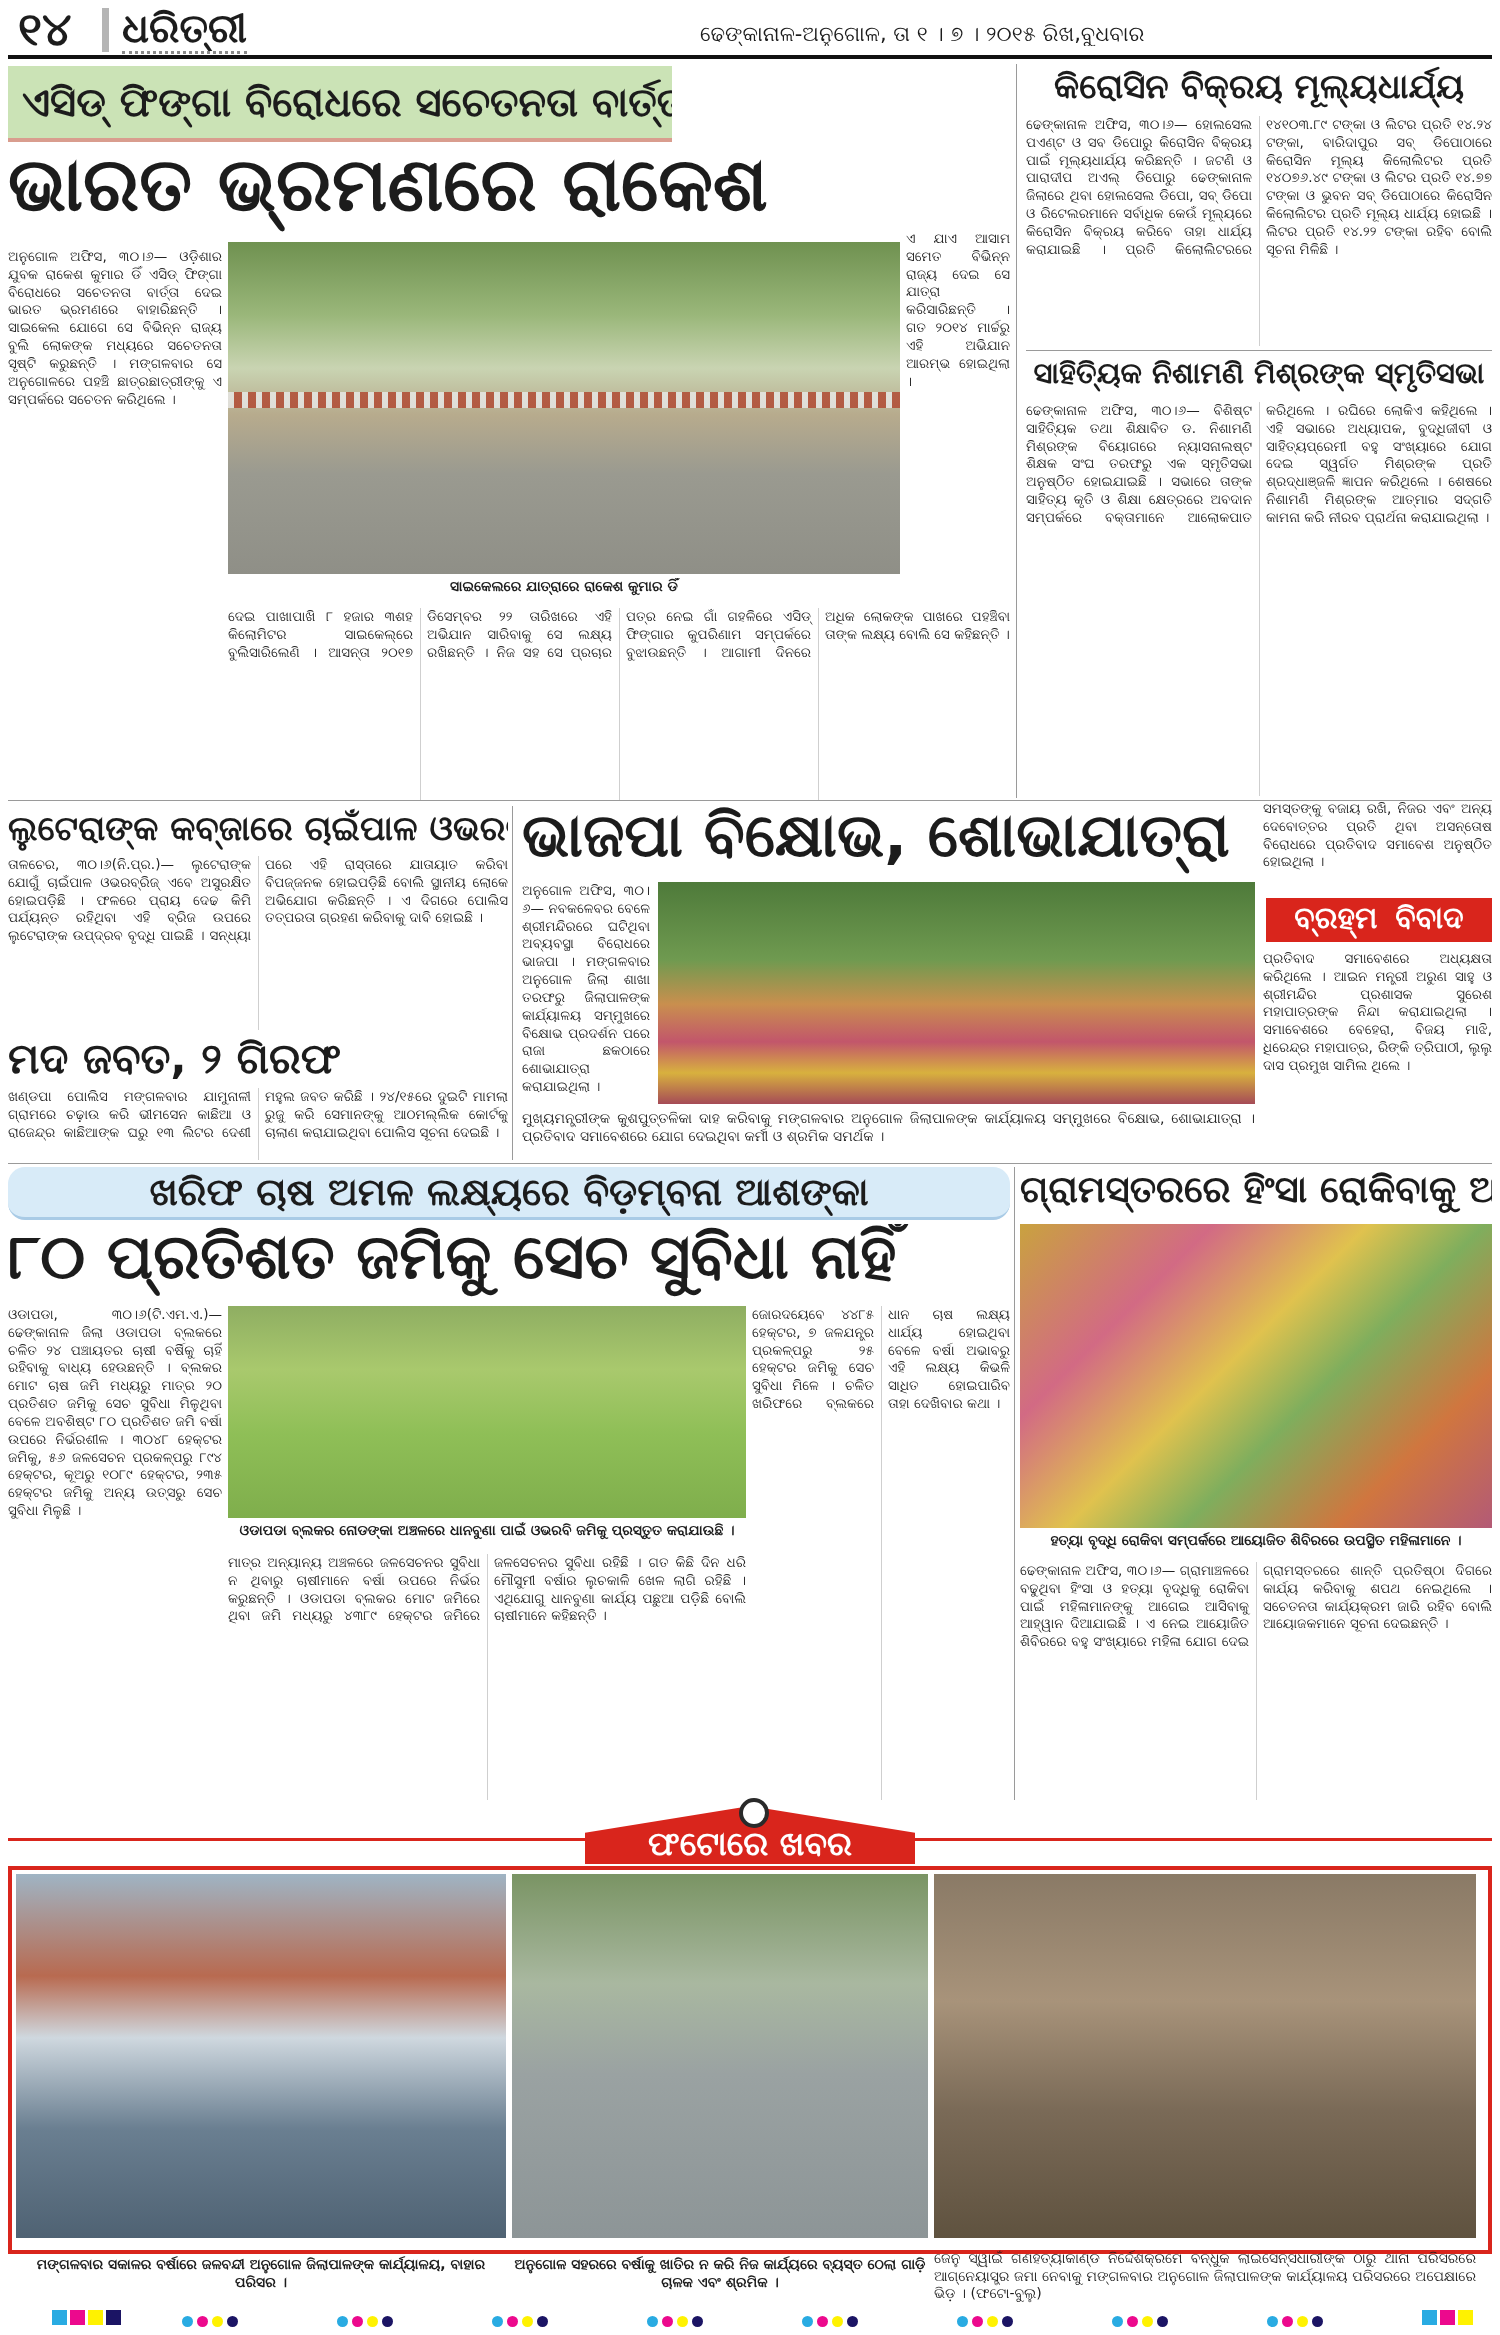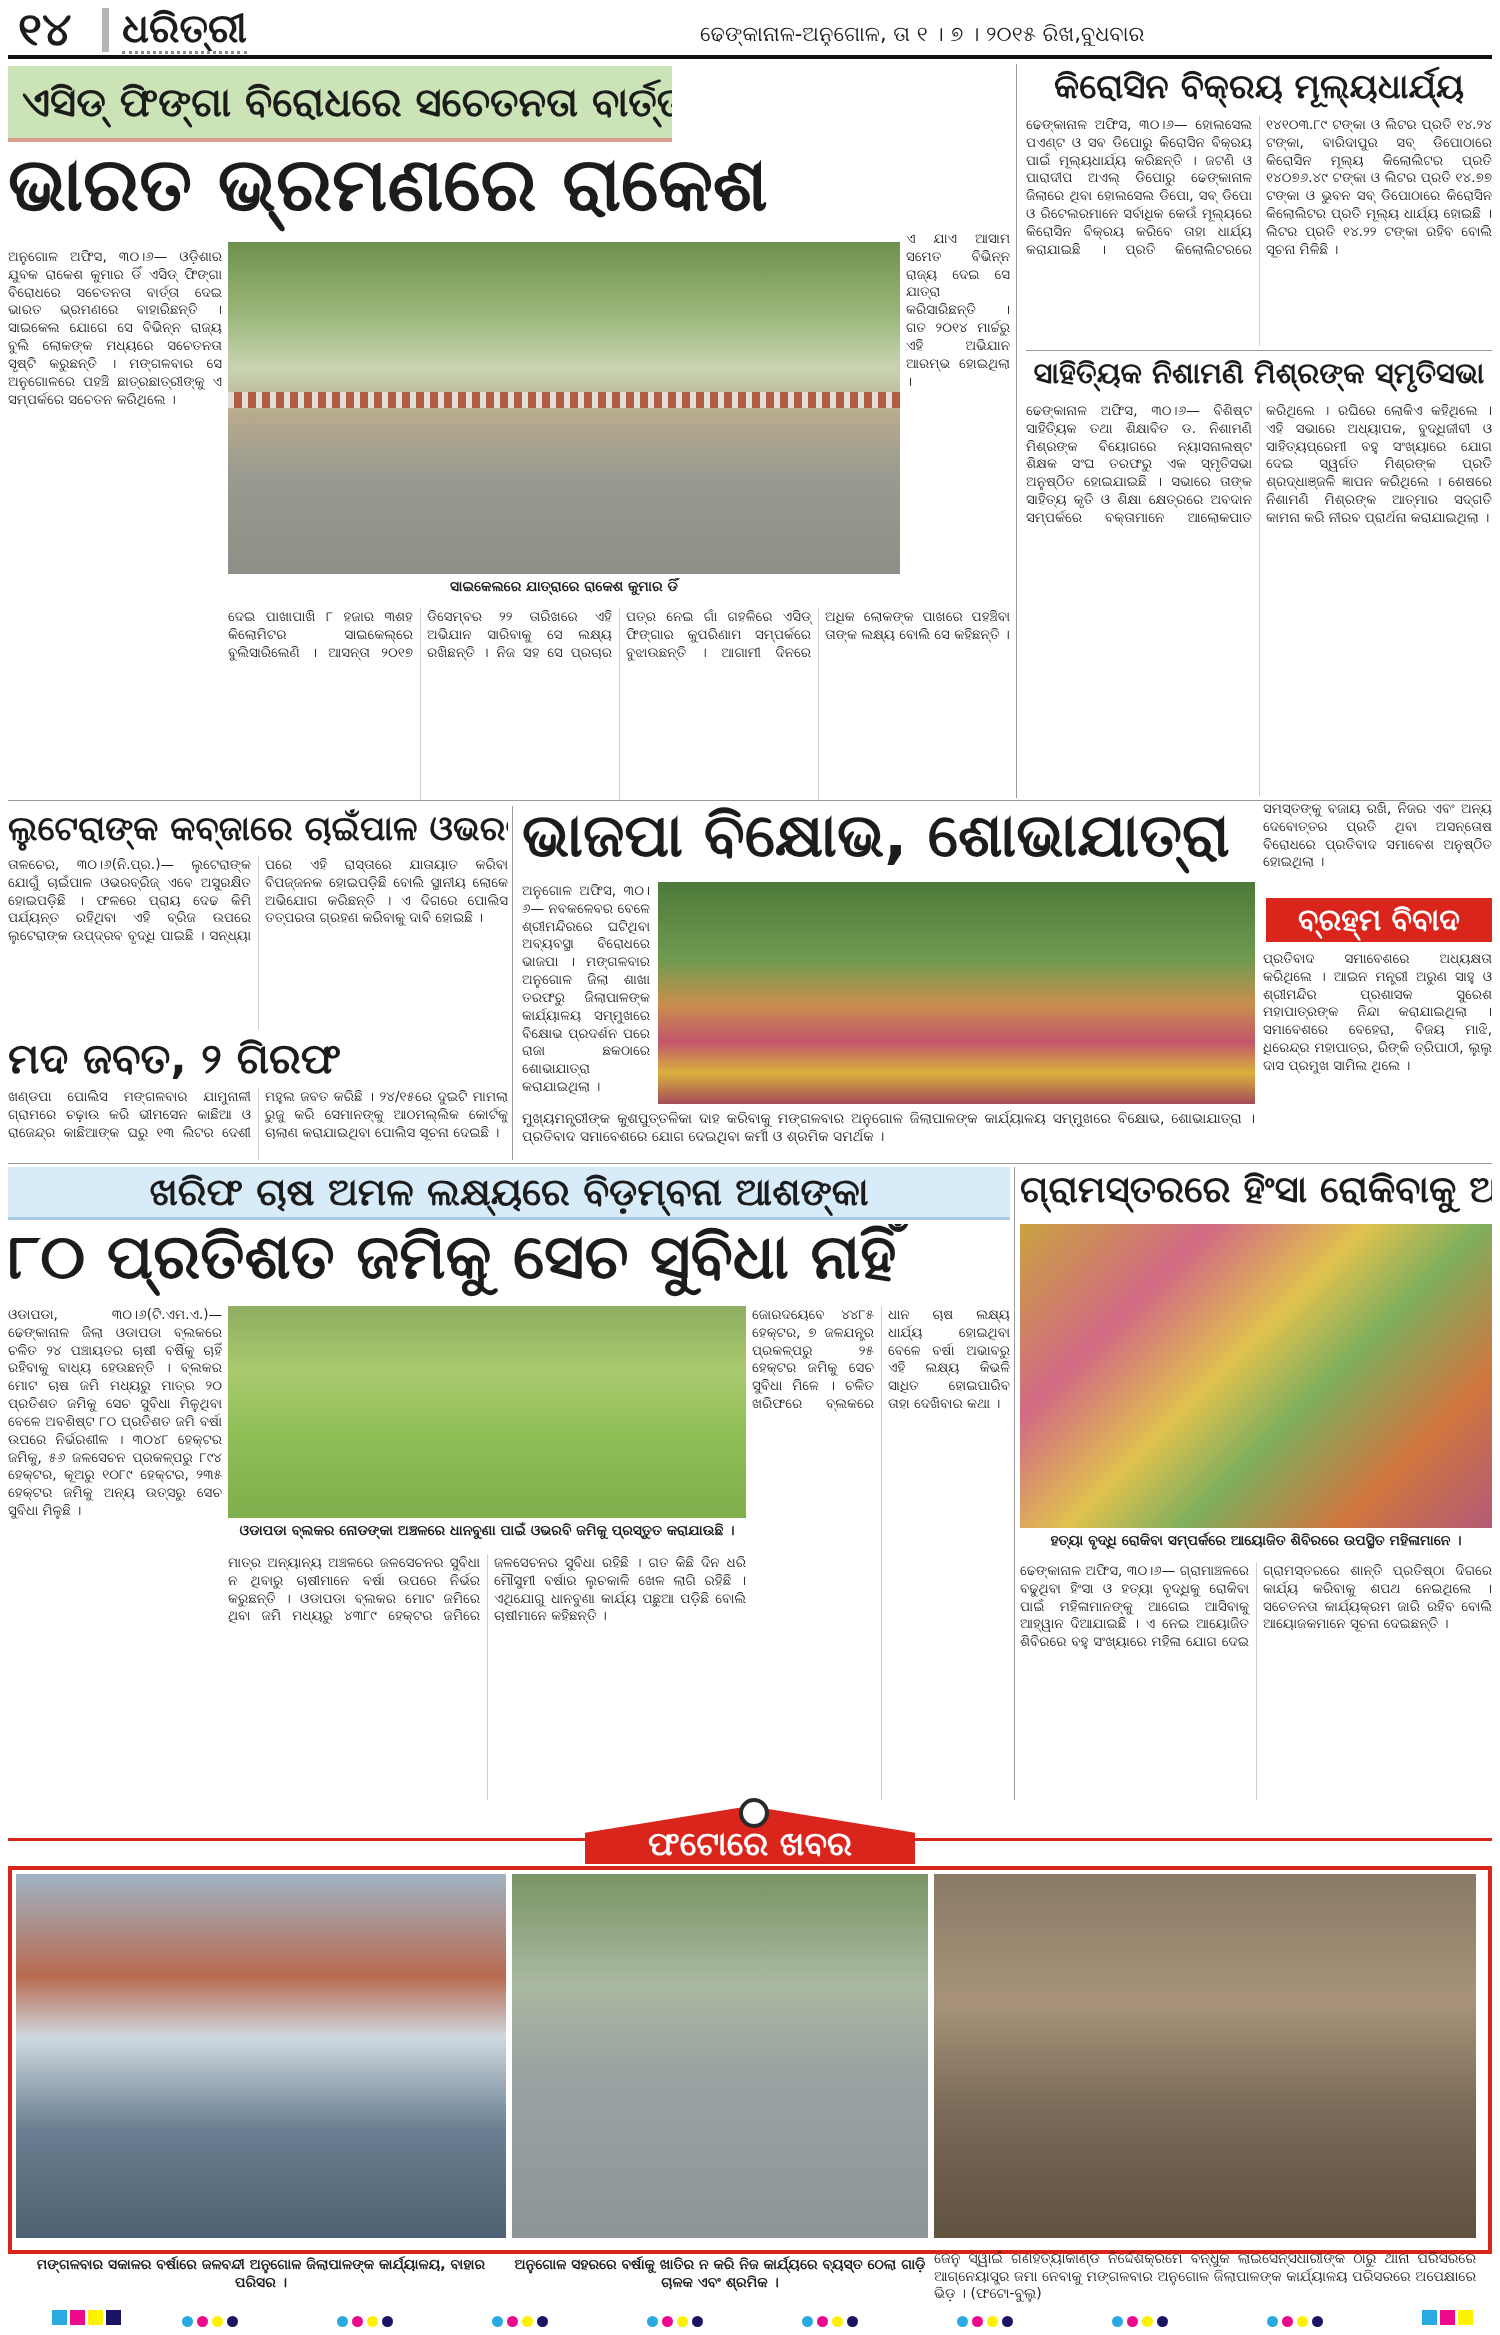--- a/index.html
+++ b/index.html
@@ -17,21 +17,21 @@
   
   .kicker-green{background:#cbe3b6;border-bottom:4px solid #d99d8e;display:flex;align-items:center;}
   .kicker-green span{font-size:40px;font-weight:bold;padding-left:14px;white-space:nowrap;}
   .head-xl{font-size:74px;font-weight:bold;line-height:1.05;white-space:nowrap;}
   .head-lg{font-size:60px;font-weight:bold;line-height:1.05;white-space:nowrap;}
   .head-md{font-size:34px;font-weight:bold;text-align:center;white-space:nowrap;}
   .head-sm{font-size:29px;font-weight:bold;text-align:center;white-space:nowrap;}
   .subhead{font-size:42px;font-weight:bold;white-space:nowrap;}
   .kicker-blue{background:#d8ebf8;border-bottom:3px solid #a9cbe6;display:flex;align-items:center;justify-content:center;}
   .kicker-blue span{font-size:38px;font-weight:bold;white-space:nowrap;}
-  .redbox{background:#d9251c;color:#fff;display:flex;align-items:center;justify-content:center;}
+  .redbox{background:#d9251c;color:#fff;display:flex;align-items:center;justify-content:center;font-family:Liberation Mono, monospace;}
   .redbox span{font-size:30px;font-weight:bold;white-space:nowrap;}
   
   .body-text{font-size:13.5px;line-height:1.32;text-align:justify;color:#222;}
   .cols2{column-count:2;column-gap:14px;column-rule:1px solid #cfcfcf;}
   .cols4{column-count:4;column-gap:14px;column-rule:1px solid #cfcfcf;}
   .caption{font-size:14px;font-weight:bold;text-align:center;line-height:1.25;}
   .caption-j{font-size:14px;font-weight:normal;text-align:justify;line-height:1.25;}
   
   .photo{background:#888;}
   .ph-cyclist{background:linear-gradient(180deg,#6f9150 0%,#9ab77a 22%,#c9d4b2 38%,#b7ab8d 52%,#9a9a90 70%,#8f8f87 100%);}
@@ -108,21 +108,21 @@
   <div class="abs caption-j" style="left:522px;top:1110px;width:733px;height:50px;">ମୁଖ୍ୟମନ୍ତ୍ରୀଙ୍କ କୁଶପୁତ୍ତଳିକା ଦାହ କରିବାକୁ ମଙ୍ଗଳବାର ଅନୁଗୋଳ ଜିଲାପାଳଙ୍କ କାର୍ଯ୍ୟାଳୟ ସମ୍ମୁଖରେ ବିକ୍ଷୋଭ, ଶୋଭାଯାତ୍ରା । ପ୍ରତିବାଦ ସମାବେଶରେ ଯୋଗ ଦେଇଥିବା କର୍ମୀ ଓ ଶ୍ରମିକ ସମର୍ଥକ ।</div>
 
   <div class="abs body-text" style="left:1263px;top:800px;width:229px;height:86px;">ସମସ୍ତଙ୍କୁ ବଜାୟ ରଖି, ନିଜର ଏବଂ ଅନ୍ୟ ଦେବୋତ୍ତର ପ୍ରତି ଥିବା ଅସନ୍ତୋଷ ବିରୋଧରେ ପ୍ରତିବାଦ ସମାବେଶ ଅନୁଷ୍ଠିତ ହୋଇଥିଲା ।</div>
   <div class="abs redbox" style="left:1266px;top:898px;width:226px;height:44px;">
     <span>ବ୍ରହ୍ମ ବିବାଦ</span>
   </div>
   <div class="abs body-text" style="left:1263px;top:950px;width:229px;height:208px;">ପ୍ରତିବାଦ ସମାବେଶରେ ଅଧ୍ୟକ୍ଷତା କରିଥିଲେ । ଆଇନ ମନ୍ତ୍ରୀ ଅରୁଣ ସାହୁ ଓ ଶ୍ରୀମନ୍ଦିର ପ୍ରଶାସକ ସୁରେଶ ମହାପାତ୍ରଙ୍କ ନିନ୍ଦା କରାଯାଇଥିଲା । ସମାବେଶରେ ବେହେରା, ବିଜୟ ମାଝି, ଧିରେନ୍ଦ୍ର ମହାପାତ୍ର, ରିଙ୍କି ତ୍ରିପାଠୀ, ଲୁଲୁ ଦାସ ପ୍ରମୁଖ ସାମିଲ ଥିଲେ ।</div>
 
   <div class="abs thinrule" style="left:8px;top:1163px;width:1484px;height:1px;"></div>
 
-  <div class="abs kicker-blue" style="left:8px;top:1167px;width:1002px;height:50px;">
+  <div class="abs kicker-blue" style="left:8px;top:1167px;width:1002px;height:50px;border-radius:17px;">
     <span>ଖରିଫ ଚାଷ ଅମଳ ଲକ୍ଷ୍ୟରେ ବିଡ଼ମ୍ବନା ଆଶଙ୍କା</span>
   </div>
   <div class="abs head-lg" style="left:8px;top:1224px;width:1002px;height:74px;font-size:62px;">୮୦ ପ୍ରତିଶତ ଜମିକୁ ସେଚ ସୁବିଧା ନାହିଁ</div>
   <div class="abs body-text" style="left:8px;top:1306px;width:214px;height:494px;">ଓଡାପଡା, ୩୦।୬(ଟି.ଏମ.ଏ.)— ଢେଙ୍କାନାଳ ଜିଲା ଓଡାପଡା ବ୍ଲକରେ ଚଳିତ ୨୪ ପଞ୍ଚାୟତର ଚାଷୀ ବର୍ଷିକୁ ଚାହିଁ ରହିବାକୁ ବାଧ୍ୟ ହେଉଛନ୍ତି । ବ୍ଲକର ମୋଟ ଚାଷ ଜମି ମଧ୍ୟରୁ ମାତ୍ର ୨୦ ପ୍ରତିଶତ ଜମିକୁ ସେଚ ସୁବିଧା ମିଳୁଥିବା ବେଳେ ଅବଶିଷ୍ଟ ୮୦ ପ୍ରତିଶତ ଜମି ବର୍ଷା ଉପରେ ନିର୍ଭରଶୀଳ । ୩୦୪୮ ହେକ୍ଟର ଜମିକୁ, ୫୬ ଜଳସେଚନ ପ୍ରକଳ୍ପରୁ ୮୯୪ ହେକ୍ଟର, କୂଅରୁ ୧୦୮୯ ହେକ୍ଟର, ୨୩୫ ହେକ୍ଟର ଜମିକୁ ଅନ୍ୟ ଉତ୍ସରୁ ସେଚ ସୁବିଧା ମିଳୁଛି ।</div>
   <div class="abs photo ph-paddy" style="left:228px;top:1306px;width:518px;height:212px;"></div>
   <div class="abs caption" style="left:228px;top:1522px;width:518px;height:26px;">ଓଡାପଡା ବ୍ଲକର ନୋଡଙ୍କା ଅଞ୍ଚଳରେ ଧାନବୁଣା ପାଇଁ ଓଭରବି ଜମିକୁ ପ୍ରସ୍ତୁତ କରାଯାଉଛି ।</div>
   <div class="abs body-text cols2" style="left:228px;top:1554px;width:518px;height:246px;">ମାତ୍ର ଅନ୍ୟାନ୍ୟ ଅଞ୍ଚଳରେ ଜଳସେଚନର ସୁବିଧା ନ ଥିବାରୁ ଚାଷୀମାନେ ବର୍ଷା ଉପରେ ନିର୍ଭର କରୁଛନ୍ତି । ଓଡାପଡା ବ୍ଲକର ମୋଟ ଜମିରେ ଥିବା ଜମି ମଧ୍ୟରୁ ୪୩୮୯ ହେକ୍ଟର ଜମିରେ ଜଳସେଚନର ସୁବିଧା ରହିଛି । ଗତ କିଛି ଦିନ ଧରି ମୌସୁମୀ ବର୍ଷାର ଲୁଚକାଳି ଖେଳ ଲାଗି ରହିଛି । ଏଥିଯୋଗୁ ଧାନବୁଣା କାର୍ଯ୍ୟ ପଛୁଆ ପଡ଼ିଛି ବୋଲି ଚାଷୀମାନେ କହିଛନ୍ତି ।</div>
   <div class="abs body-text cols2" style="left:752px;top:1306px;width:258px;height:494px;">ଜୋରଦୟେବେ ୪୪୮୫ ହେକ୍ଟର, ୭ ଜଳଯନ୍ତ୍ର ପ୍ରକଳ୍ପରୁ ୨୫ ହେକ୍ଟର ଜମିକୁ ସେଚ ସୁବିଧା ମିଳେ । ଚଳିତ ଖରିଫରେ ବ୍ଲକରେ ଧାନ ଚାଷ ଲକ୍ଷ୍ୟ ଧାର୍ଯ୍ୟ ହୋଇଥିବା ବେଳେ ବର୍ଷା ଅଭାବରୁ ଏହି ଲକ୍ଷ୍ୟ କିଭଳି ସାଧିତ ହୋଇପାରିବ ତାହା ଦେଖିବାର କଥା ।</div>
 
   <div class="abs vrule" style="left:1014px;top:1167px;height:633px;"></div>

